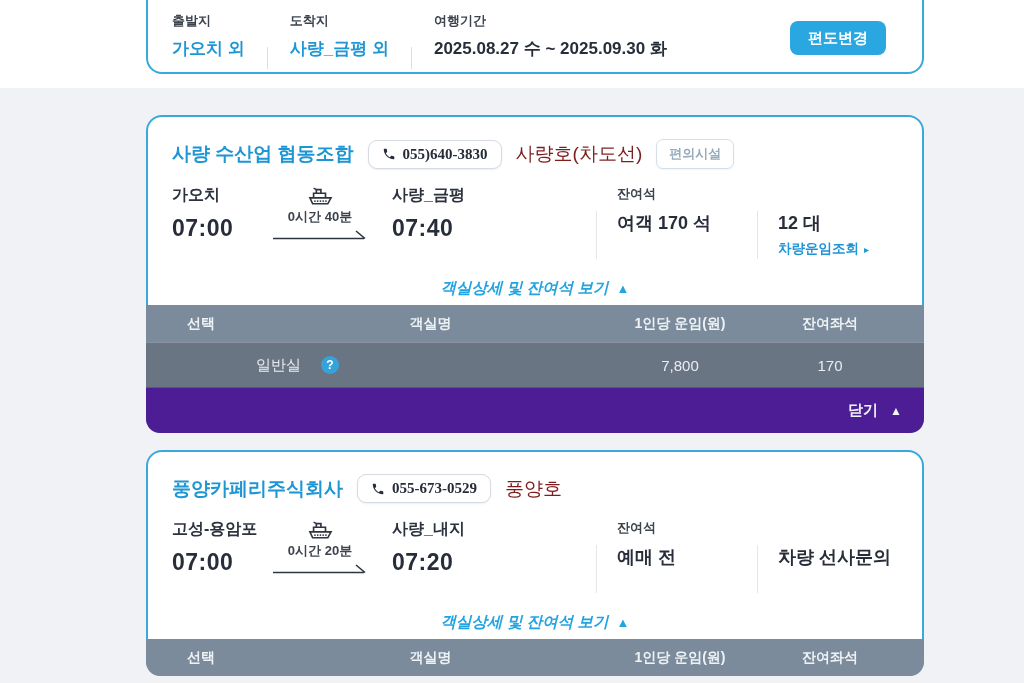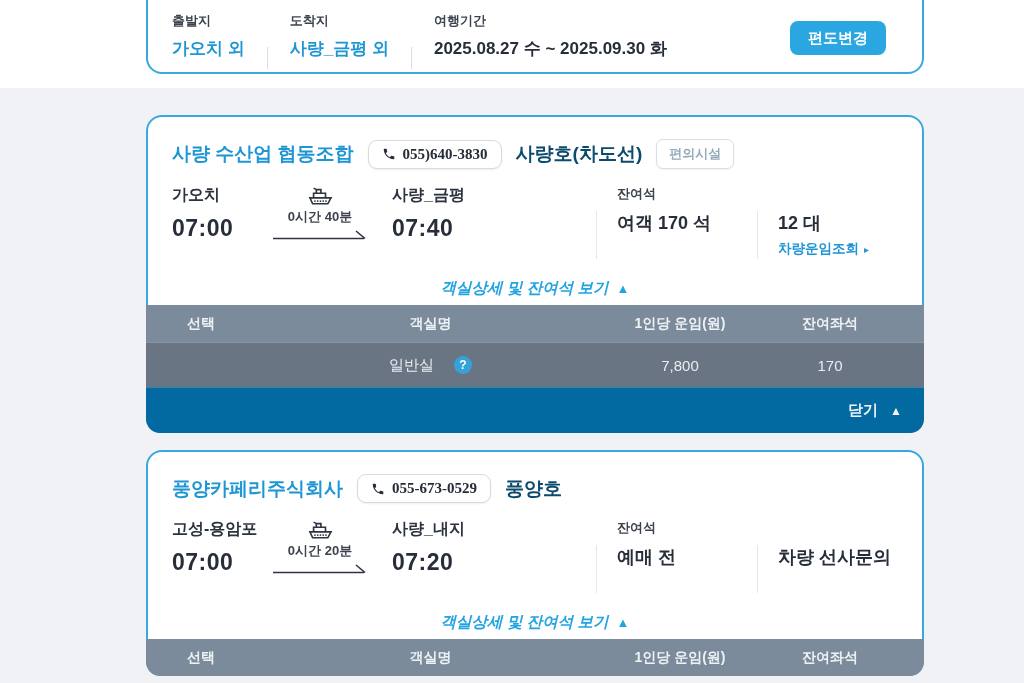--- a/index.html
+++ b/index.html
@@ -31,21 +31,21 @@
     padding:8px 18px; height:34px; cursor:pointer;
   }
   
   .card {
     width:778px; margin:27px 0 0 146px;
     background:#fff; border:2px solid #38a9dd; border-radius:16px;
   }
   .card + .card { margin-top:17px; }
   .card-head { display:flex; align-items:center; gap:14px; padding:22px 24px 0; }
   .company { font-size:19px; font-weight:800; color:#1e96d4; white-space:nowrap; }
-  .ship { font-size:19px; font-weight:700; color:#0c4a6e; white-space:nowrap; }
+  .ship { font-size:19px; font-weight:400; color:#7f1d1d; white-space:nowrap; }
   .phone-pill {
     display:inline-flex; align-items:center; gap:7px;
     border:1px solid #d5dbe1; border-radius:9px; background:#fff;
     box-shadow:0 1px 2px rgba(40,50,60,.08);
     padding:5px 13px; font-size:15px; font-weight:700; color:#262d38;
     cursor:pointer; white-space:nowrap;font-family:Liberation Serif, serif;
   }
   .amenity-badge {
     border:1px solid #d3e0e9; border-radius:7px; background:#fff;
     box-shadow:0 1px 2px rgba(40,50,60,.06);
@@ -78,32 +78,32 @@
     font-size:15.5px; font-weight:700; color:#22a3e2; cursor:pointer;
   }
   .detail-link .tri { font-size:13px; }
   
   .room-table { margin:0 -2px -2px; border-radius:0 0 14px 14px; overflow:hidden; }
   .tbl-grid { display:grid; grid-template-columns:110px 1fr 150px 150px; padding-right:19px; align-items:center; }
   .tbl-head { background:#7b8b9b; height:37px; }
   .tbl-head .th { font-size:14px; font-weight:600; color:#eef2f5; text-align:center; }
   .tbl-row { background:#6a7584; height:45px; border-top:1px solid rgba(255,255,255,.22); }
   .tbl-row .td { font-size:15px; color:#e9edf0; text-align:center; }
-  .td.room-cell { display:flex; align-items:center; gap:20px; text-align:left;justify-content:center; }
+  .td.room-cell { display:flex; align-items:center; gap:20px; text-align:left; }
   .radio {
     width:24px; height:24px; border-radius:50%; background:#fff;
     margin:0 auto; cursor:pointer; box-shadow:0 1px 2px rgba(0,0,0,.18);
   }
   .help-badge {
     width:18px; height:18px; border-radius:50%; background:#35a3da; color:#fff;
     font-size:12px; font-weight:700; display:inline-flex;
     align-items:center; justify-content:center; cursor:pointer;
   }
   .tbl-foot {
-    background:#0369a1; height:46px; border-top:1px solid rgba(255,255,255,.18);
+    background:#4c1d95; height:46px; border-top:1px solid rgba(255,255,255,.18);
     display:flex; align-items:center; justify-content:flex-end; gap:12px;
     padding-right:22px; cursor:pointer;
   }
   .close-label { font-size:15px; font-weight:700; color:#f2f5f7; }
   .close-tri { color:#f2f5f7; font-size:12px; }
   .icon-svg { display:block; }
 </style>
 </head>
 <body>
 

